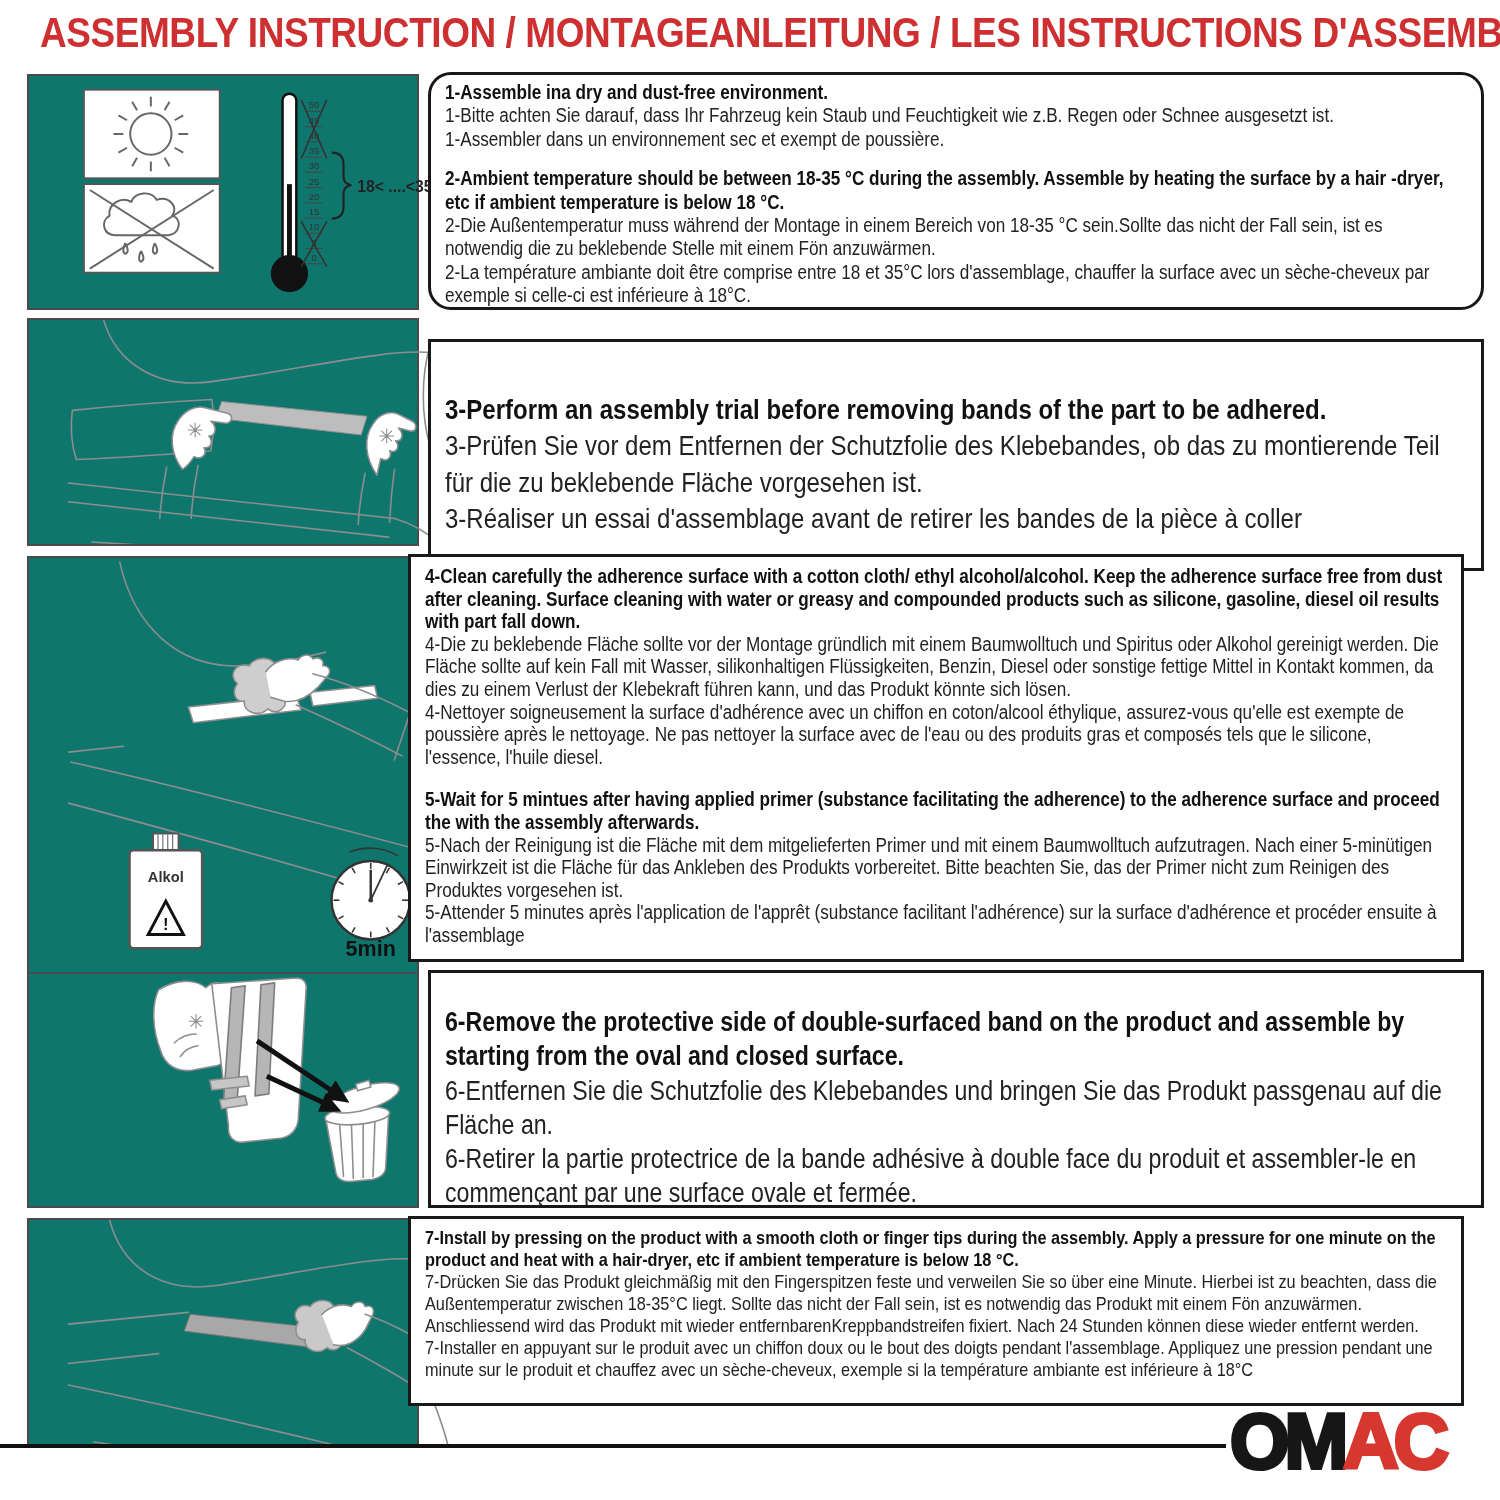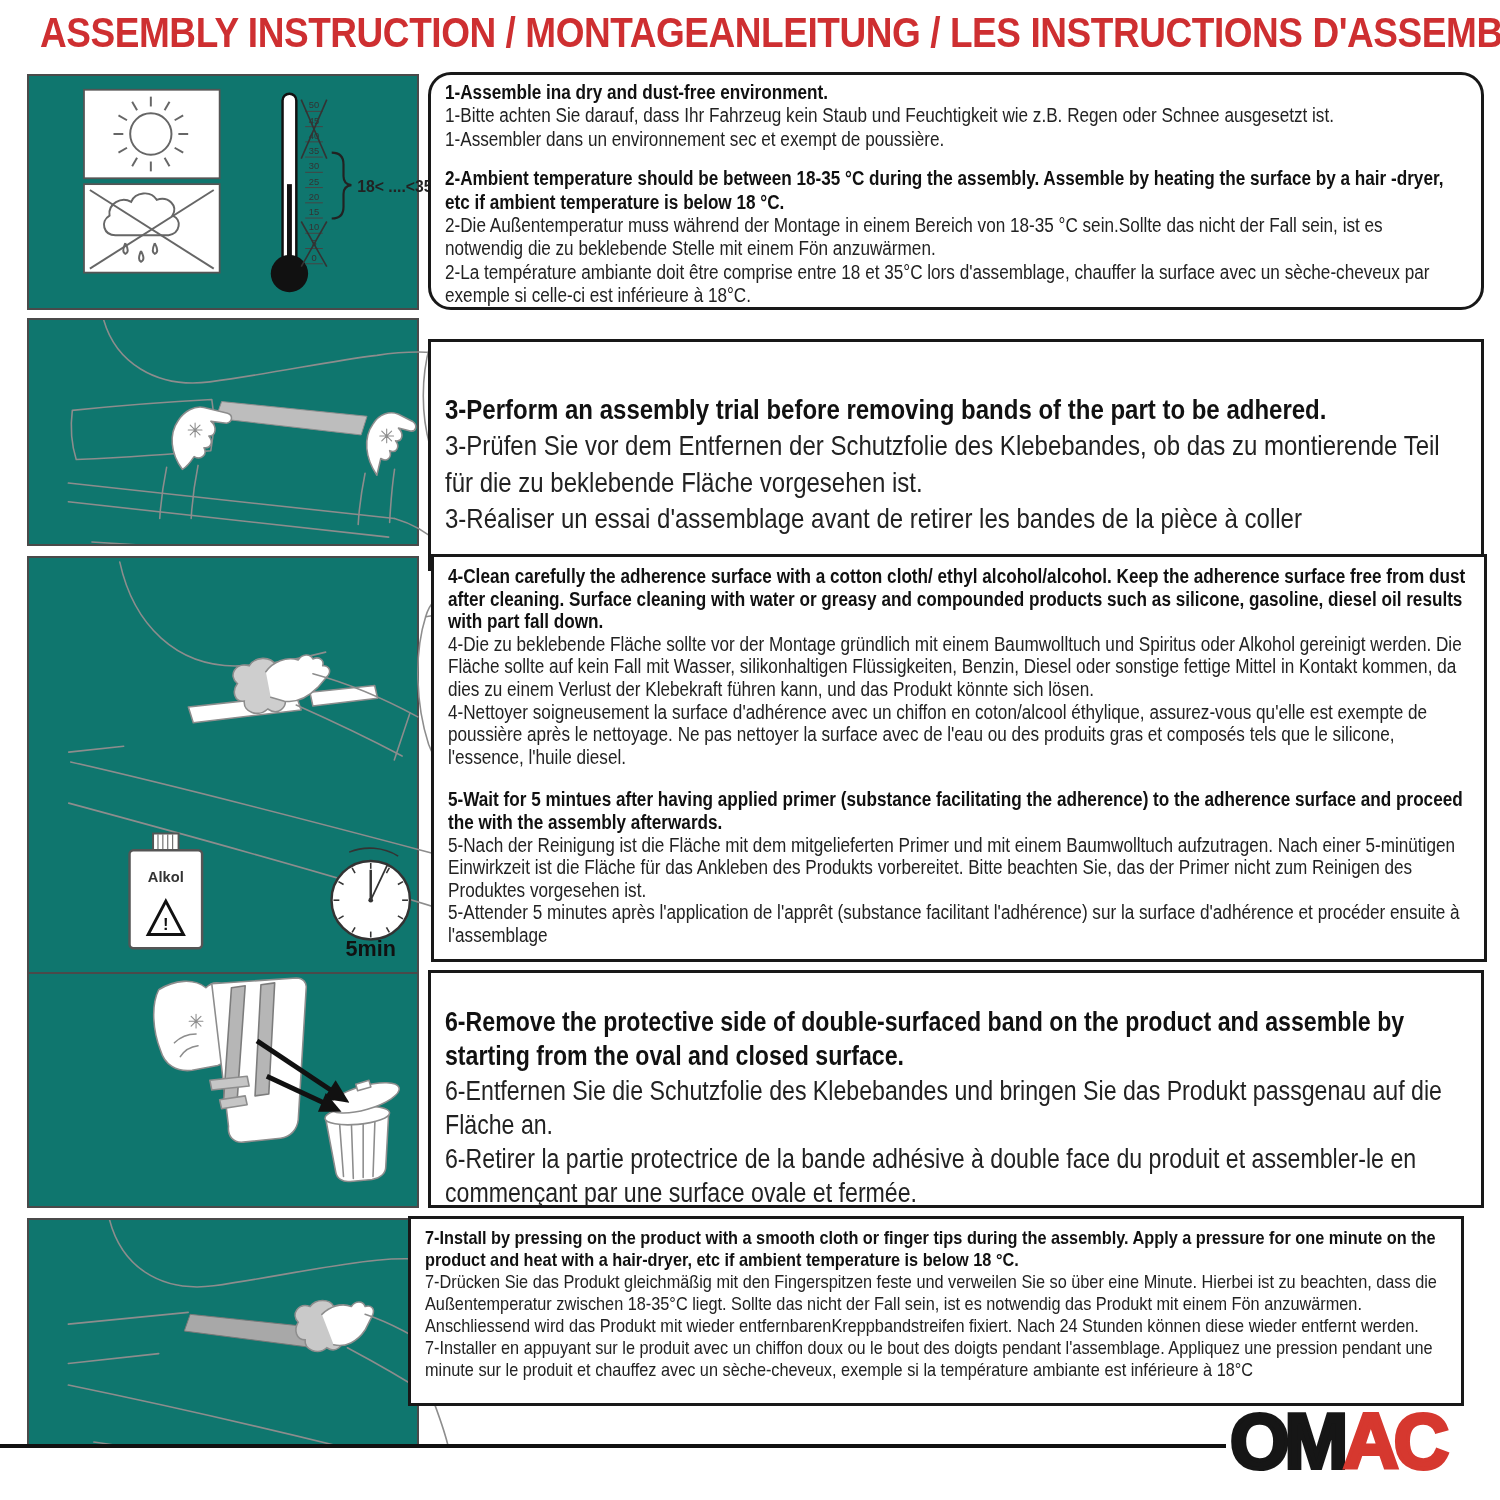--- a/index.html
+++ b/index.html
@@ -205,21 +205,21 @@
           <line x1="312" y1="311" x2="312" y2="317" transform="rotate(330 312 349)"></line>
         </g>
         <line x1="312" y1="349" x2="312" y2="318" stroke="#333" stroke-width="2.5"></line>
         <line x1="312" y1="349" x2="329" y2="313" stroke="#333" stroke-width="1.8"></line>
         <circle cx="312" cy="349" r="2.4" fill="#333"></circle>
         <text x="312" y="406" font-size="22" font-weight="700" fill="#111" text-anchor="middle">5min</text>
       </g>
     </svg>
   </div>
 
-  <div class="tbox" style="left:431px;top:554px;width:1056px;height:408px;">
+  <div class="tbox" style="left:408px;top:554px;width:1056px;height:408px;">
     <div class="tx s20c" style="top:8px;">
       <p class="b">4-Clean carefully the adherence surface with a cotton cloth/ ethyl alcohol/alcohol. Keep the adherence surface free from dust after cleaning. Surface cleaning with water or greasy and compounded products such as silicone, gasoline, diesel oil results with part fall down.</p>
       <p class="r">4-Die zu beklebende Fläche sollte vor der Montage gründlich mit einem Baumwolltuch und Spiritus oder Alkohol gereinigt werden. Die Fläche sollte auf kein Fall mit Wasser, silikonhaltigen Flüssigkeiten, Benzin, Diesel oder sonstige fettige Mittel in Kontakt kommen, da dies zu einem Verlust der Klebekraft führen kann, und das Produkt könnte sich lösen.</p>
       <p class="r">4-Nettoyer soigneusement la surface d'adhérence avec un chiffon en coton/alcool éthylique, assurez-vous qu'elle est exempte de poussière après le nettoyage. Ne pas nettoyer la surface avec de l'eau ou des produits gras et composés tels que le silicone, l'essence, l'huile diesel.</p>
       <div class="gap20"></div>
       <p class="b">5-Wait for 5 mintues after having applied primer (substance facilitating the adherence) to the adherence surface and proceed the with the assembly afterwards.</p>
       <p class="r">5-Nach der Reinigung ist die Fläche mit dem mitgelieferten Primer und mit einem Baumwolltuch aufzutragen. Nach einer 5-minütigen Einwirkzeit ist die Fläche für das Ankleben des Produkts vorbereitet. Bitte beachten Sie, das der Primer nicht zum Reinigen des Produktes vorgesehen ist.</p>
       <p class="r">5-Attender 5 minutes après l'application de l'apprêt (substance facilitant l'adhérence) sur la surface d'adhérence et procéder ensuite à l'assemblage</p>
     </div>
   </div>

